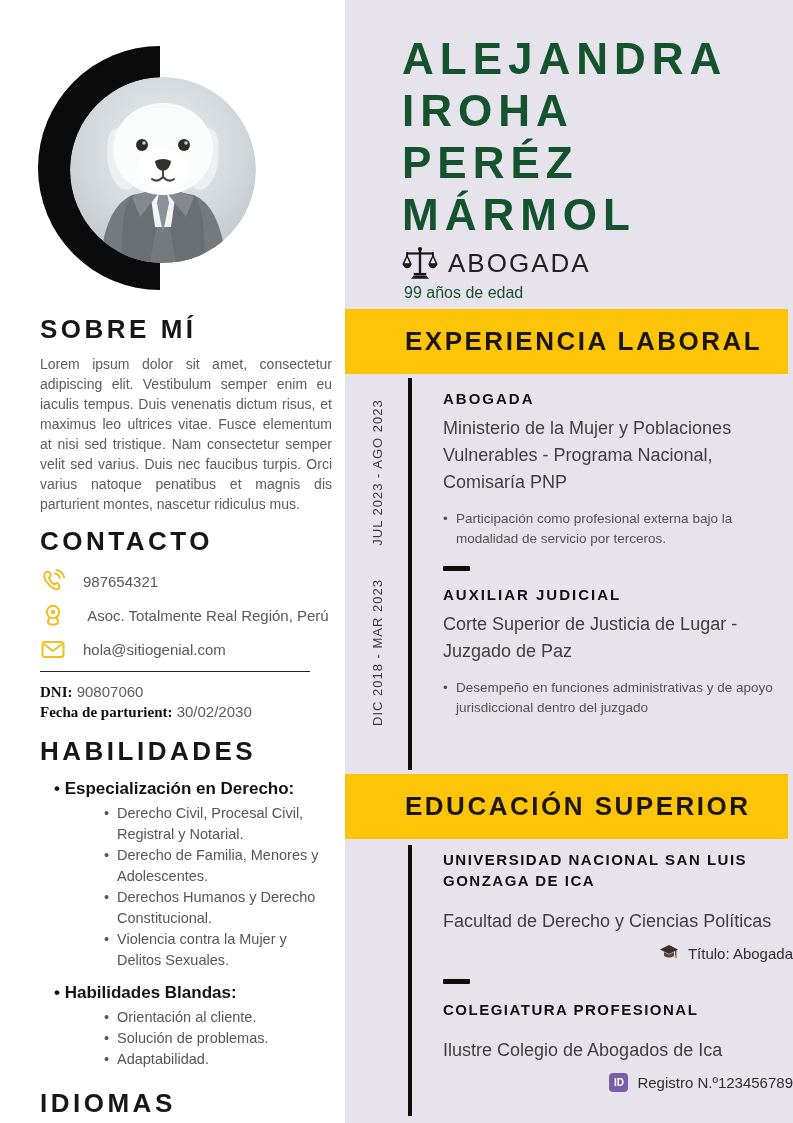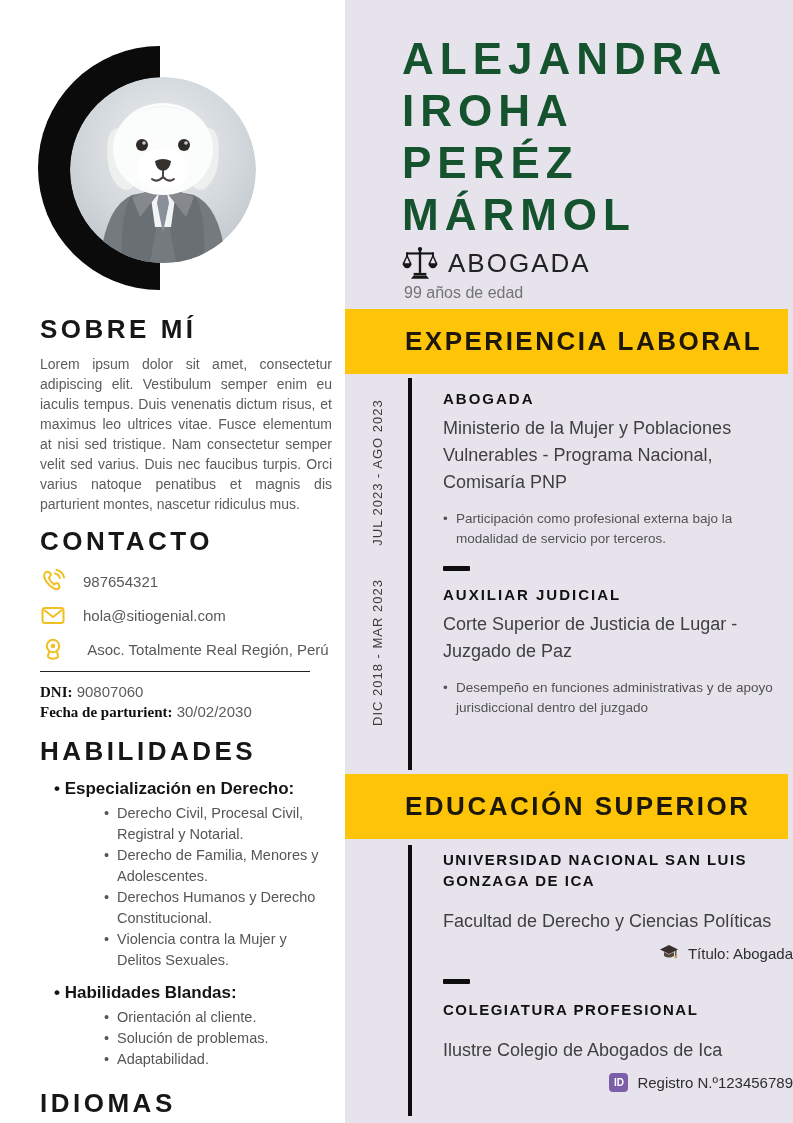--- a/index.html
+++ b/index.html
@@ -41,21 +41,21 @@
   .idiomas-title { margin-top:18px; }
 
   
   .right-col { width:448px; height:100%; background:#e7e3ed; position:relative; }
 
   .name-block { padding:33px 20px 0 57px; }
   .name-line { font-size:44px; line-height:52px; font-weight:bold; color:#14532d; letter-spacing:6px; white-space:nowrap; }
   .role-row { display:flex; align-items:center; margin-top:4px; padding-left:0; }
   .role-row .scales { width:36px; height:36px; margin-right:10px; }
   .role-text { font-size:26px; letter-spacing:2px; color:#222; }
-  .age-line { font-size:16px; color:#737373; margin-top:3px; padding-left:2px; }
+  .age-line { font-size:16px; color:#14532d; margin-top:3px; padding-left:2px; }
 
   .band { width:443px; height:65px; background:#fdc408; display:flex; align-items:center; padding-left:60px; }
   .band-1 { margin-top:7px; }
   .band-text { font-size:26px; font-weight:bold; letter-spacing:2.5px; color:#1c1708; white-space:nowrap; }
 
   .xp-body { position:relative; padding-left:98px; height:400px; }
   .timeline { position:absolute; left:63px; top:4px; bottom:4px; width:4px; background:#0d0d0d; }
   .job { position:relative; }
   .date-wrap { position:absolute; left:-86px; top:0; height:100%; width:40px;
     display:flex; align-items:center; justify-content:center; }
@@ -138,33 +138,33 @@
         <svg class="contact-ico" viewBox="0 0 26 24">
           <path d="M5 4 Q3 7 6 12 Q9 17 14 19.5 Q18 21.3 19.5 18.5 L18.6 15.3 Q17.8 13.4 15.9 14.4 L13.9 15.5 Q10.2 12.8 8.9 8.8 L10.3 7 Q11.6 5.3 9.6 3.6 Q6.6 1.8 5 4 Z" fill="none" stroke="#f0bf22" stroke-width="2"></path>
           <path d="M15 4.5 a6 6 0 0 1 4.8 4.6" fill="none" stroke="#f0bf22" stroke-width="2" stroke-linecap="round"></path>
           <path d="M16.5 1 a10 10 0 0 1 7.6 7.4" fill="none" stroke="#f0bf22" stroke-width="2" stroke-linecap="round"></path>
         </svg>
         <span class="contact-text">987654321</span>
       </div>
 
       <div class="contact-row">
         <svg class="contact-ico" viewBox="0 0 26 24">
-          <rect x="2.5" y="5" width="21" height="15" rx="2.5" fill="none" stroke="#f0bf22" stroke-width="2"></rect>
-          <path d="M4 7 L13 14 L22 7" fill="none" stroke="#f0bf22" stroke-width="2" stroke-linejoin="round"></path>
-        </svg>
-        <span class="contact-text">hola@sitiogenial.com</span>
-      </div>
-
-      <div class="contact-row">
-        <svg class="contact-ico" viewBox="0 0 26 24">
           <circle cx="13" cy="9" r="6.2" fill="none" stroke="#f0bf22" stroke-width="2"></circle>
           <circle cx="13" cy="9" r="2.3" fill="#f0bf22"></circle>
           <path d="M9.5 14.5 Q6.5 20 9.5 21 Q13 22.4 16.5 21 Q19.5 20 16.5 14.5" fill="none" stroke="#f0bf22" stroke-width="2" stroke-linecap="round"></path>
         </svg>
         <span class="contact-text"> Asoc. Totalmente Real Región, Perú</span>
+      </div>
+
+      <div class="contact-row">
+        <svg class="contact-ico" viewBox="0 0 26 24">
+          <rect x="2.5" y="5" width="21" height="15" rx="2.5" fill="none" stroke="#f0bf22" stroke-width="2"></rect>
+          <path d="M4 7 L13 14 L22 7" fill="none" stroke="#f0bf22" stroke-width="2" stroke-linejoin="round"></path>
+        </svg>
+        <span class="contact-text">hola@sitiogenial.com</span>
       </div>
     </div>
 
     <hr class="contact-divider">
 
     <div class="id-row">
       <b>DNI:</b>
       <span>90807060</span>
     </div>
     <div class="id-row">

